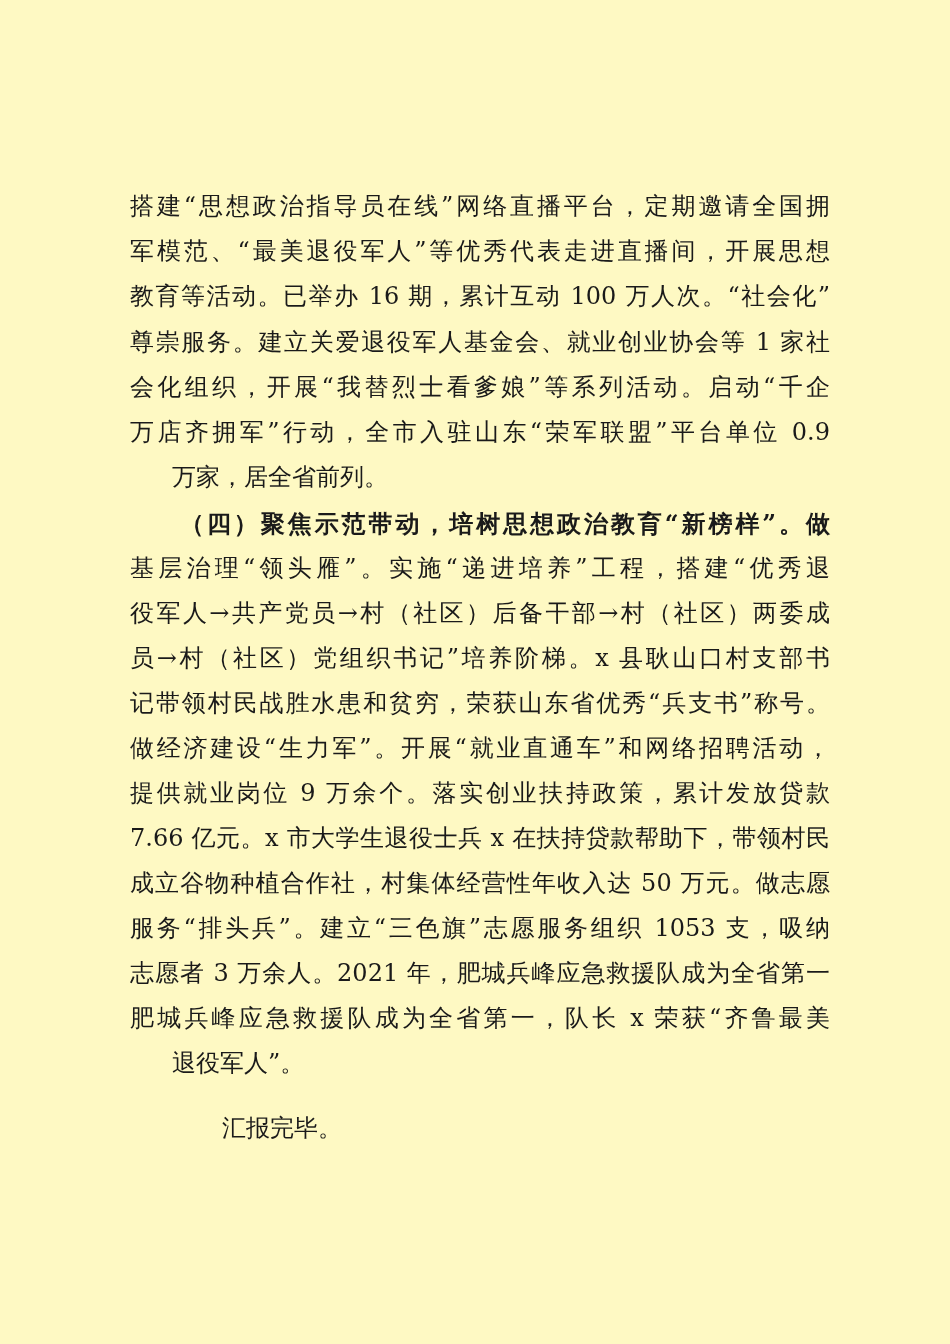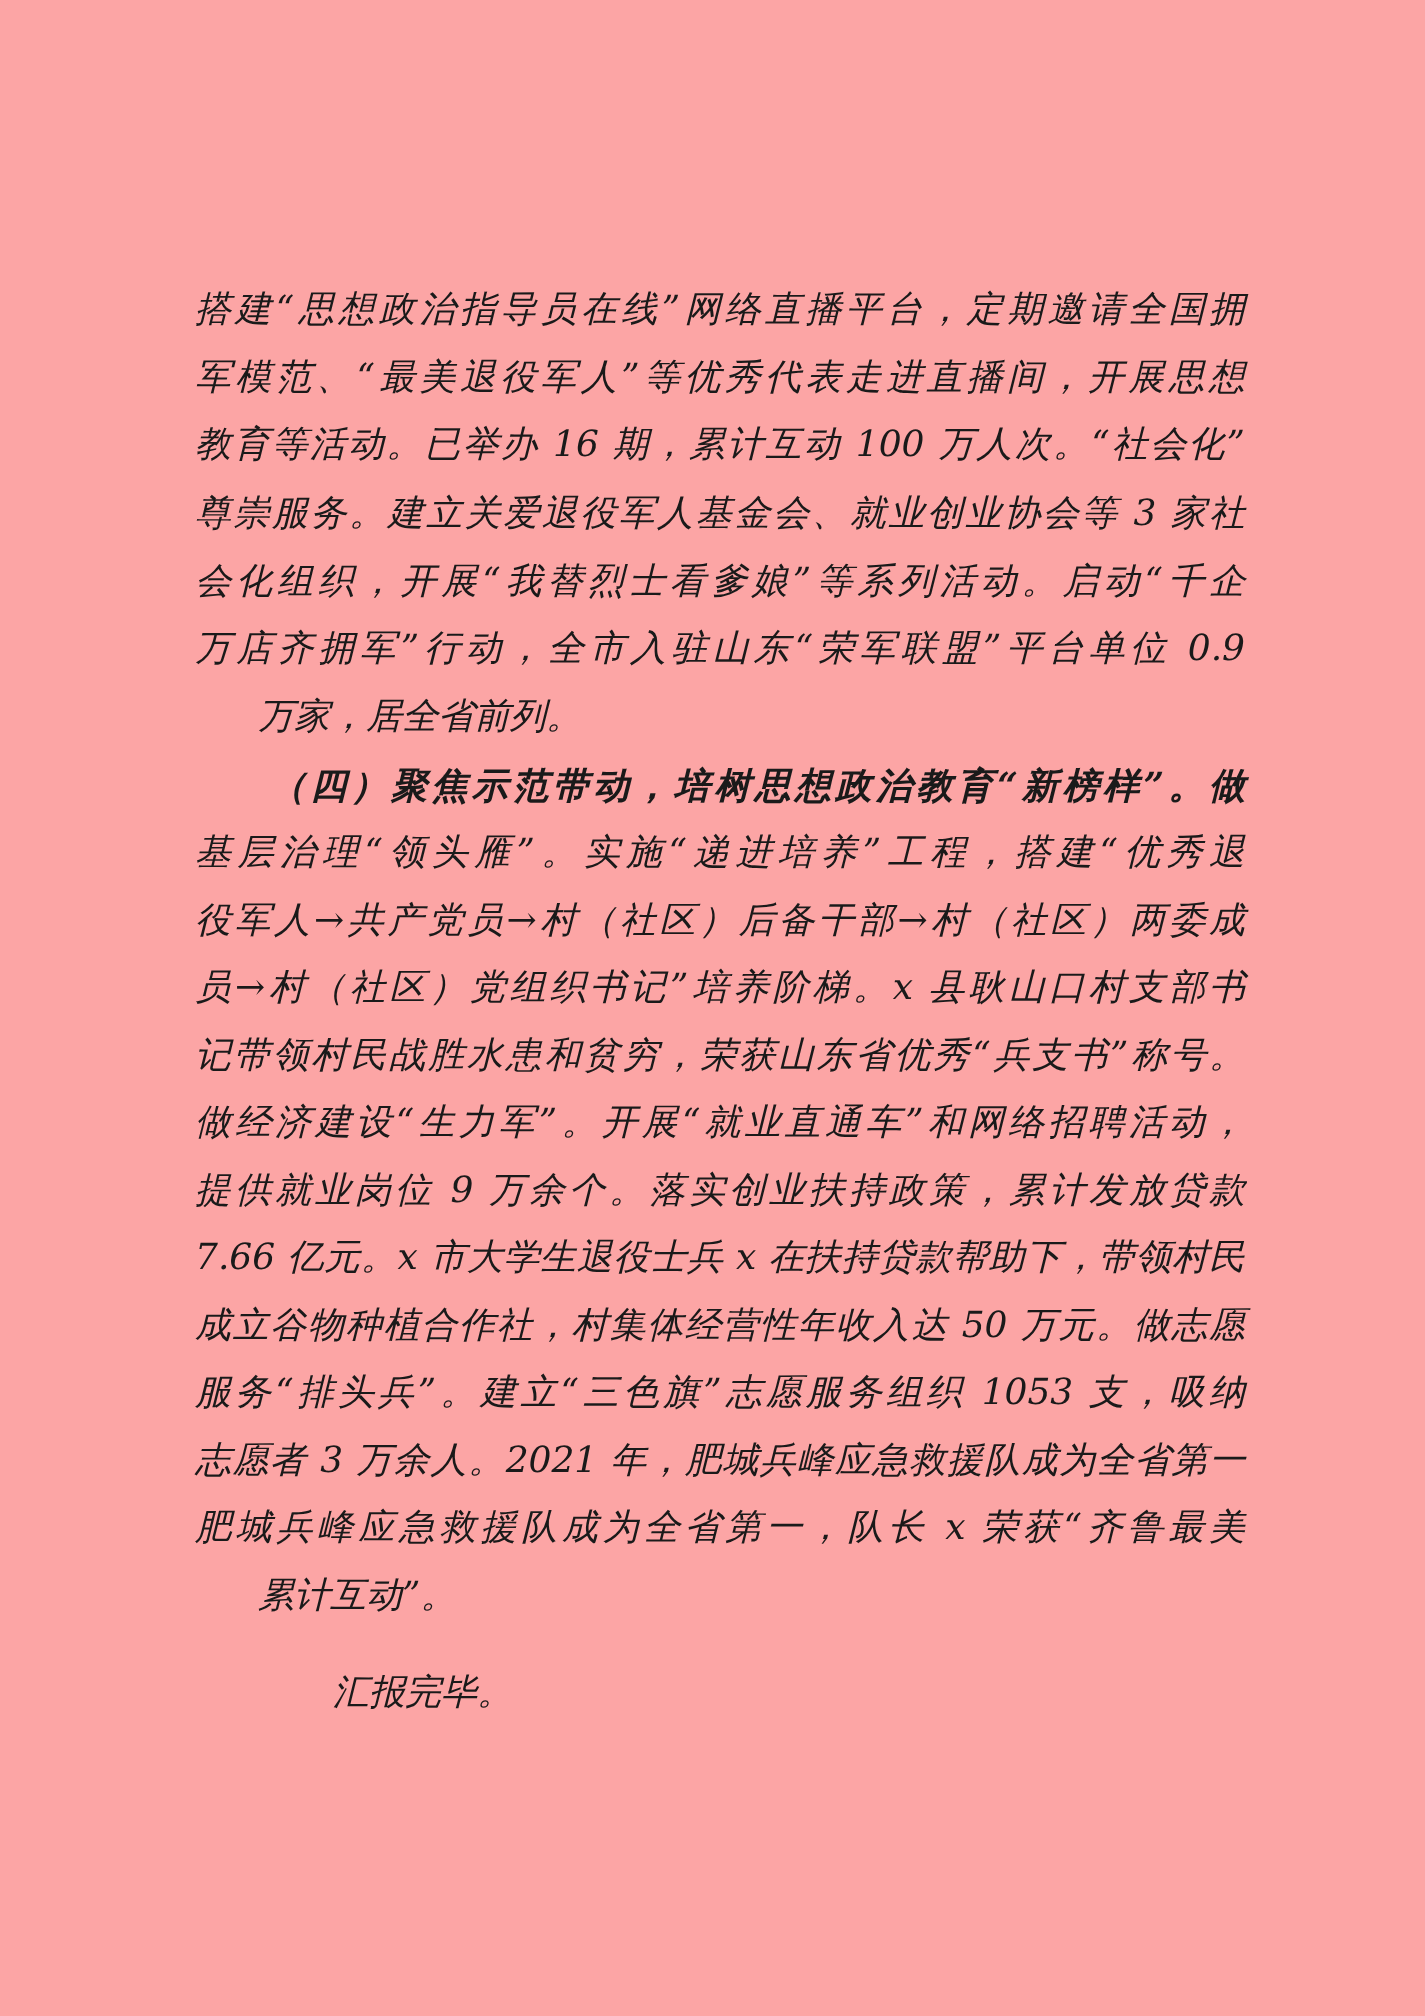--- a/index.html
+++ b/index.html
@@ -1,17 +1,17 @@
 <!DOCTYPE html>
 <html><head>
 <meta charset="utf-8">
 <style>
   html, body { margin: 0; padding: 0; background: #ffffff; }
   body { width: 950px; height: 1344px; position: relative; overflow: hidden; }
-  .page { position: absolute; left: 0; top: 0; width: 950px; height: 1344px; background: #fca5a5; font-style: italic; }
+  .page { position: absolute; left: 0; top: 0; width: 950px; height: 1344px; background: #fef9c3; }
   .line {
     position: absolute;
     left: 130px;
     width: 700px;
     height: 45px;
     line-height: 45px;
     font-family: "DejaVu Serif", "Liberation Serif", serif;
     font-size: 24px;
     color: #1a1a1a;
     white-space: nowrap;
@@ -25,39 +25,39 @@
 </style>
 </head>
 <body>
 
 <div class="page">
 
   <div>
     <div class="line" style="top:184px">搭建“思想政治指导员在线”网络直播平台，定期邀请全国拥</div>
     <div class="line" style="top:229px">军模范、“最美退役军人”等优秀代表走进直播间，开展思想</div>
     <div class="line" style="top:274px">教育等活动。已举办 16 期，累计互动 100 万人次。“社会化”</div>
-    <div class="line" style="top:320px">尊崇服务。建立关爱退役军人基金会、就业创业协会等 3 家社</div>
+    <div class="line" style="top:320px">尊崇服务。建立关爱退役军人基金会、就业创业协会等 1 家社</div>
     <div class="line" style="top:365px">会化组织，开展“我替烈士看爹娘”等系列活动。启动“千企</div>
     <div class="line" style="top:410px">万店齐拥军”行动，全市入驻山东“荣军联盟”平台单位 0.9</div>
     <div class="line last" style="top:455px">万家，居全省前列。</div>
   </div>
 
   <div>
     <div class="line indent heading" style="top:501px">（四）聚焦示范带动，培树思想政治教育“新榜样”。做</div>
     <div class="line" style="top:546px">基层治理“领头雁”。实施“递进培养”工程，搭建“优秀退</div>
     <div class="line" style="top:591px">役军人→共产党员→村（社区）后备干部→村（社区）两委成</div>
     <div class="line" style="top:636px">员→村（社区）党组织书记”培养阶梯。x 县耿山口村支部书</div>
     <div class="line" style="top:681px">记带领村民战胜水患和贫穷，荣获山东省优秀“兵支书”称号。</div>
     <div class="line" style="top:726px">做经济建设“生力军”。开展“就业直通车”和网络招聘活动，</div>
     <div class="line" style="top:771px">提供就业岗位 9 万余个。落实创业扶持政策，累计发放贷款</div>
     <div class="line" style="top:816px">7.66 亿元。x 市大学生退役士兵 x 在扶持贷款帮助下，带领村民</div>
     <div class="line" style="top:861px">成立谷物种植合作社，村集体经营性年收入达 50 万元。做志愿</div>
     <div class="line" style="top:906px">服务“排头兵”。建立“三色旗”志愿服务组织 1053 支，吸纳</div>
     <div class="line" style="top:951px">志愿者 3 万余人。2021 年，肥城兵峰应急救援队成为全省第一</div>
     <div class="line" style="top:996px">肥城兵峰应急救援队成为全省第一，队长 x 荣获“齐鲁最美</div>
-    <div class="line last" style="top:1041px">累计互动”。</div>
+    <div class="line last" style="top:1041px">退役军人”。</div>
   </div>
 
   <div>
     <div class="line indent last" style="top:1106px">汇报完毕。</div>
   </div>
 
 </div>
 
 </body></html>

